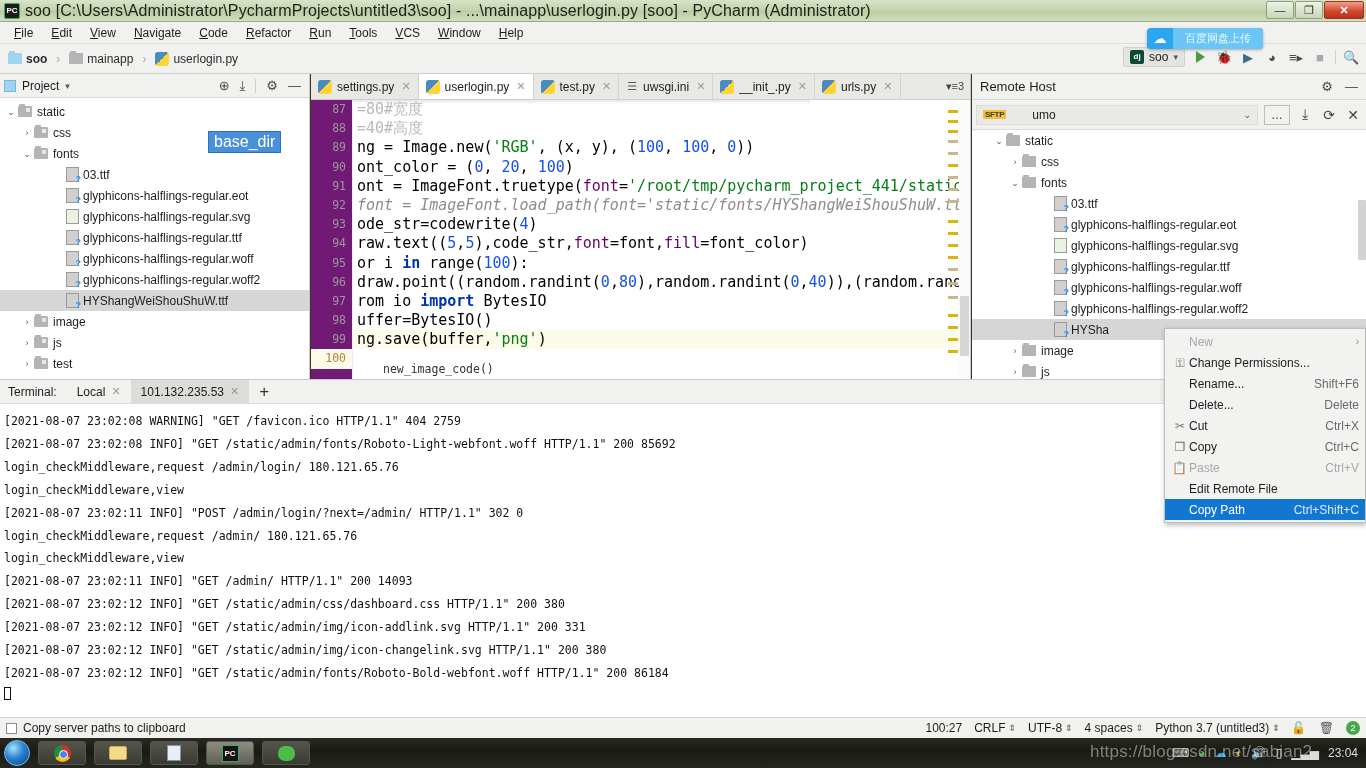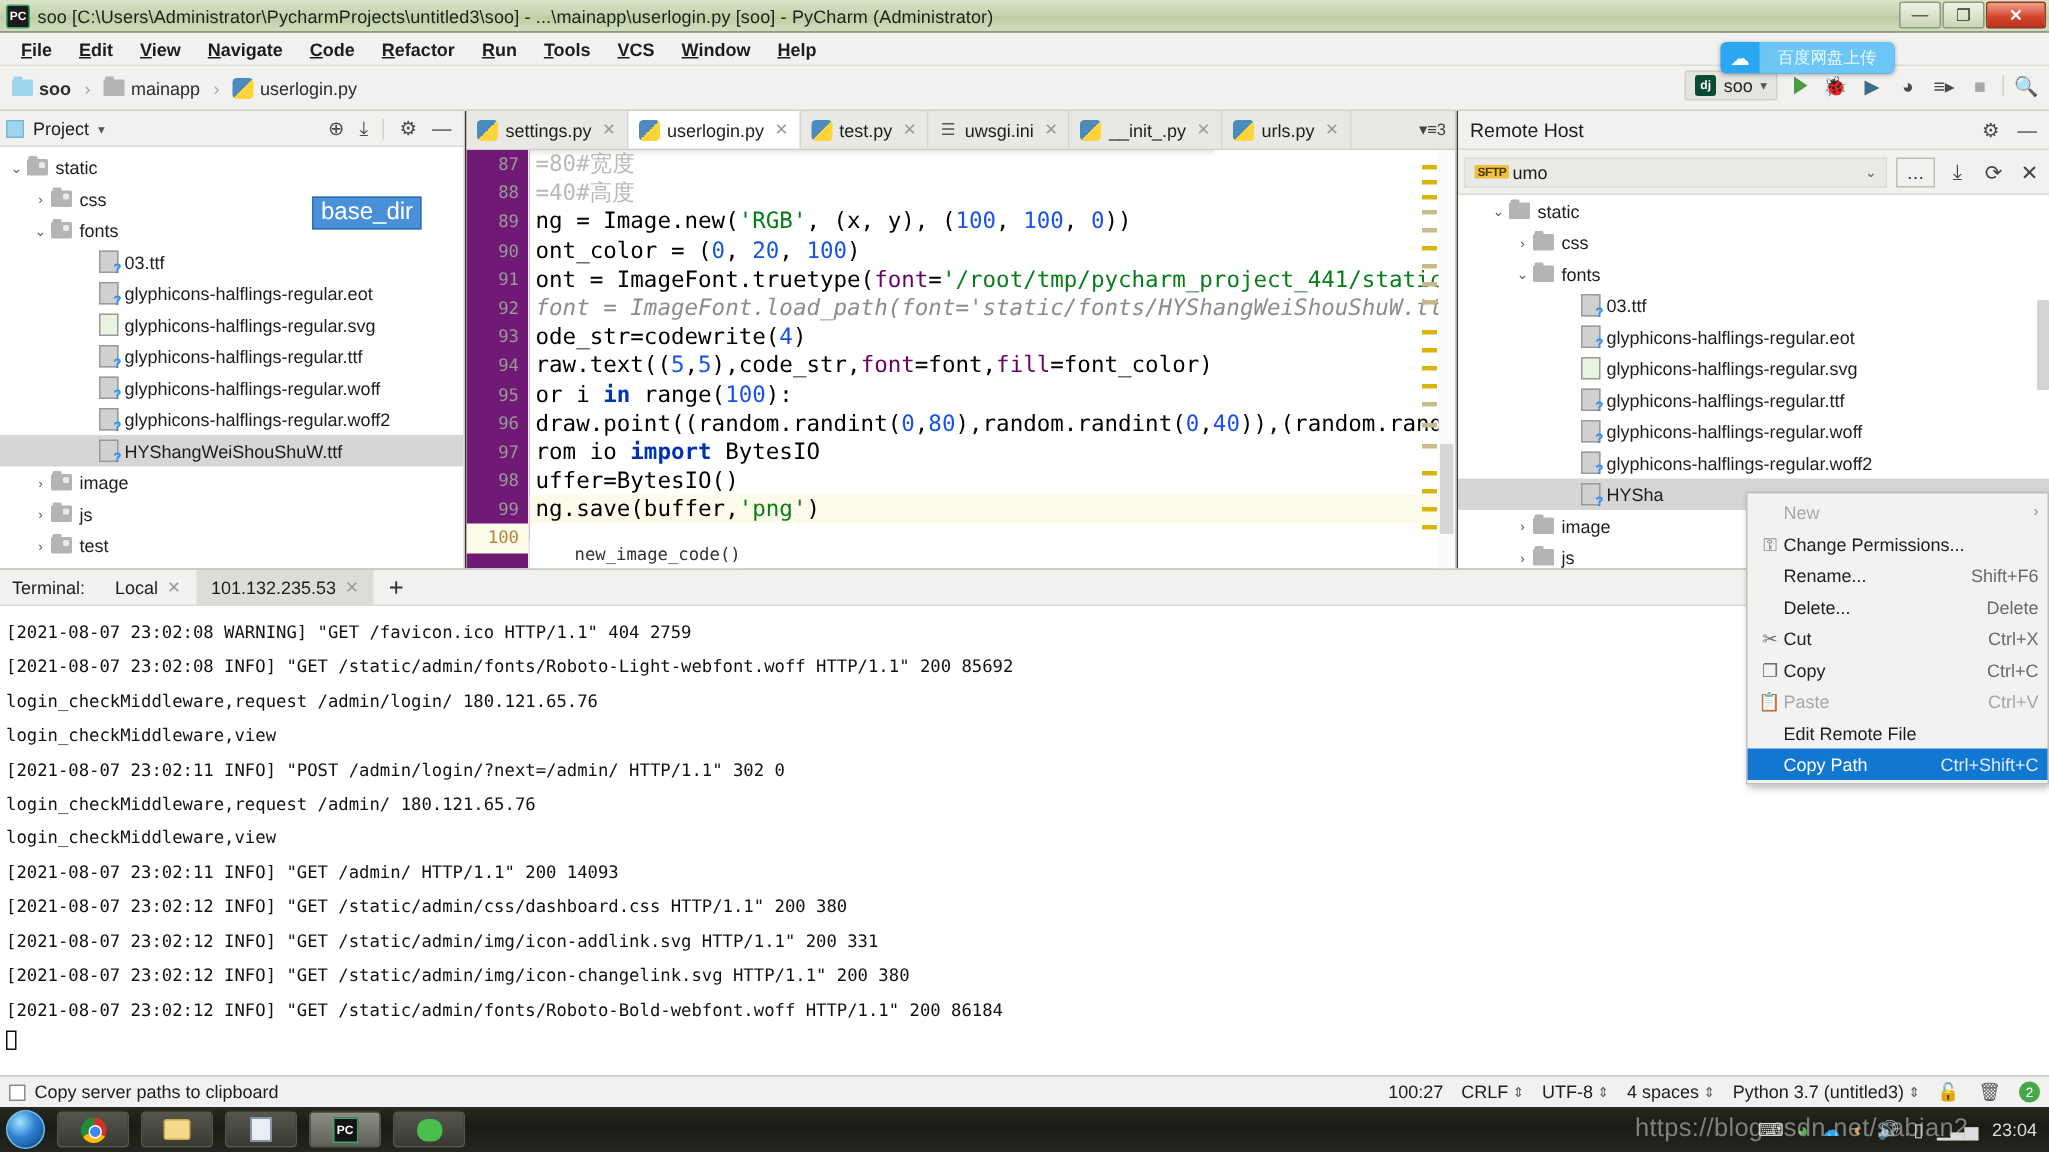--- a/index.html
+++ b/index.html
@@ -18,37 +18,37 @@
     background: linear-gradient(to bottom, #d9e4c8 0%, #c6d4af 45%, #bccda3 55%, #d2dec0 100%);
     border-bottom: 1px solid #9aa98a;
     display:flex; align-items:center;
   }
   .tb-icon {
     width:16px; height:16px; margin-left:4px; margin-right:5px;
     background:#1b1b1b; border:1px solid #3fa66a; border-radius:2px;
     color:#fff; font-size:8px; font-weight:bold; line-height:14px; text-align:center;
     font-family:"Liberation Sans", sans-serif;
   }
-  .tb-title { font-size:12px; color:#16241b; white-space:nowrap; letter-spacing:0.1px; }
+  .tb-title { font-size:16px; color:#16241b; white-space:nowrap; letter-spacing:0.1px; }
   .winbtns { position:absolute; right:2px; top:1px; display:flex; gap:1px; }
   .winbtn {
     width:28px; height:18px; border:1px solid #8e9c80; border-radius:2px;
     background: linear-gradient(to bottom,#eef3e6,#c9d6b7);
     display:flex; align-items:center; justify-content:center; color:#2b3326; font-size:11px;
   }
   .winbtn.close {
     background: linear-gradient(to bottom,#f0a08a,#d1442a 60%,#b8331c);
     border-color:#9c3520; color:#fff; width:40px; font-weight:bold;
   }
 
   
   .menubar {
     position:absolute; left:0; top:22px; width:1366px; height:22px;
     background:#f1f1ef; border-bottom:1px solid #dcdcd8;
-    display:flex; align-items:center; padding-left:6px; gap:2px;font-weight:bold;
+    display:flex; align-items:center; padding-left:6px; gap:2px;
   }
   .menuitem { padding:2px 8px; font-size:12px; color:#1d1d1d; }
   .menuitem u { text-decoration: underline; }
 
   
   .toolbar {
     position:absolute; left:0; top:44px; width:1366px; height:30px;
     background:#f1f1ef; border-bottom:1px solid #cfcfcb;
     display:flex; align-items:center; padding-left:8px;
   }
@@ -185,21 +185,21 @@
   .remote-head {
     height:26px; background:#f1f1ef; border-bottom:1px solid #dadad6;
     display:flex; align-items:center; padding:0 8px;
   }
   .remote-head .rt { font-size:13px; color:#1d1d1d; }
   .remote-head .ic { margin-left:auto; display:flex; align-items:center; gap:12px; color:#4a4a4a; font-size:13px; }
   .remote-bar { height:30px; background:#f1f1ef; border-bottom:1px solid #dadad6;
                 display:flex; align-items:center; padding:0 4px; gap:6px; }
   .combo {
     position:relative; flex:1; height:20px; background:#e9e9e6; border:1px solid #dcdcd8;
-    display:flex; align-items:center; padding:0 6px;
+    display:flex; align-items:center; padding:0 6px;gap:24px;
   }
   .sftp-tag {
     background:#f0c040; color:#4a3a00; font-size:8px; font-weight:bold; padding:0 2px;
     border-radius:1px; margin-right:2px; letter-spacing:-0.3px;
   }
   .combo .cv { font-size:12px; color:#1d1d1d; }
   .combo .cch { position:absolute; right:6px; color:#555; font-size:9px; }
   .ell-btn { width:26px; height:20px; border:1px solid #bdbdb9; background:#f1f1ef;
              display:flex; align-items:center; justify-content:center; color:#333; font-size:12px; }
   .rb-ic { width:18px; height:18px; display:flex; align-items:center; justify-content:center; color:#444; font-size:14px; }

